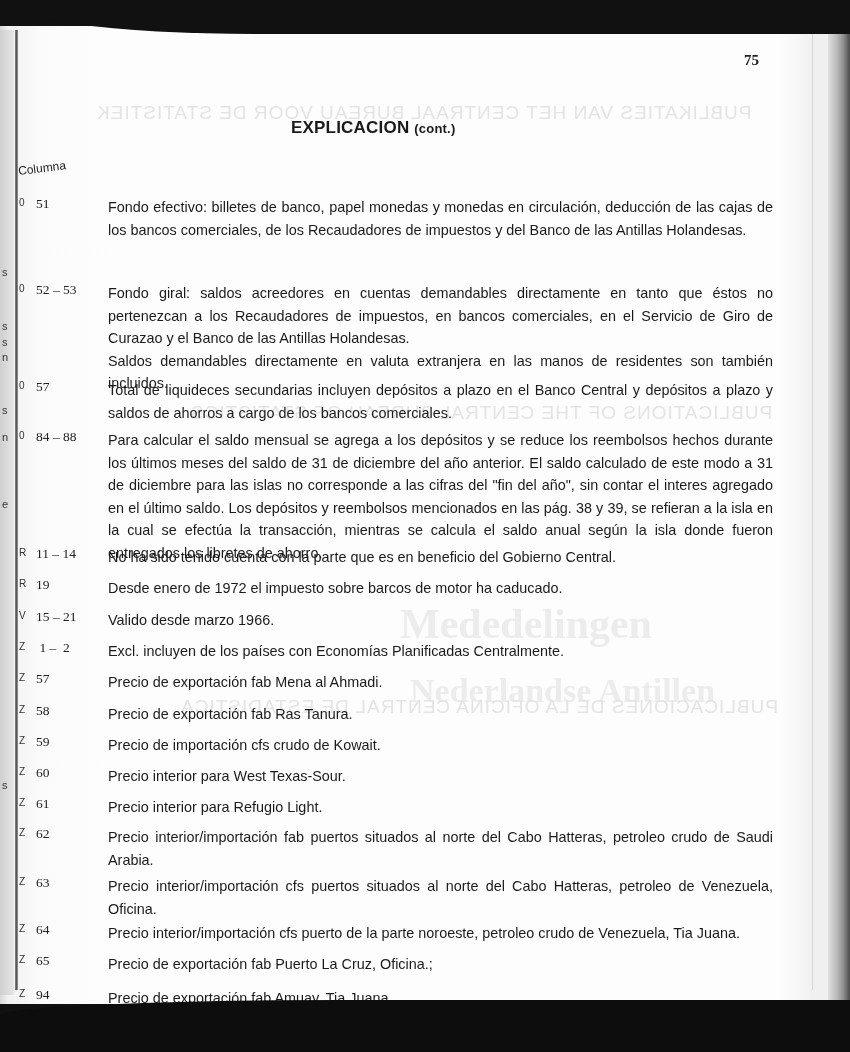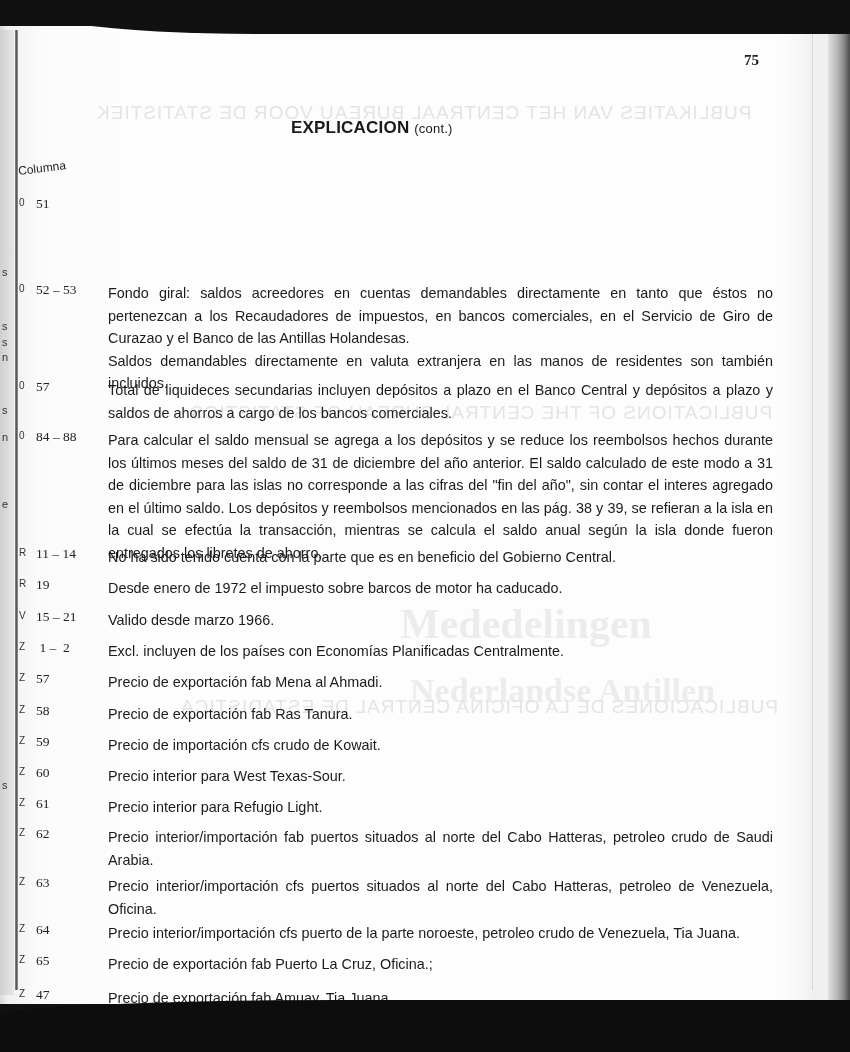--- a/index.html
+++ b/index.html
@@ -42,21 +42,21 @@
     white-space: nowrap; pointer-events: none;
   }
   .page-number {
     position: absolute; left: 744px; top: 52px; font-family: "Liberation Serif", serif;
     font-weight: bold; font-size: 15px; color: #222;
   }
   .title {
     position: absolute; left: 291px; top: 118px; font-size: 17px; font-weight: bold; color: #1a1a1a;
     letter-spacing: 0.2px;
   }
-  .title .sub { font-size: 13px; font-weight: normal; }
+  .title .sub { font-size: 13px; font-weight: bold; }
   .col-header {
     position: absolute; left: 19px; top: 164px; font-size: 12px; color: #222;
     transform: rotate(-7deg); transform-origin: left bottom;
   }
   .entry { position: absolute; left: 0; width: 800px; }
   .entry .code {
     position: absolute; left: 19px; top: 1px; font-size: 10px; color: #333; font-family: "Liberation Sans Narrow","Liberation Sans", sans-serif;
   }
   .entry .colnum {
     position: absolute; left: 36px; top: 0; font-size: 13.5px; color: #222; white-space: pre; font-family: Liberation Serif, serif;
@@ -93,20 +93,21 @@
   <span class="sub">(cont.)</span>
 </div>
 
 <div class="col-header">Columna</div>
 
 <div id="entries">
     <div class="entry" style="top: 196px;">
       <span class="code">0</span>
       <span class="colnum">51</span>
       <div class="text">
+        <p class="last-left">Fondo efectivo: billetes de banco, papel monedas y monedas en circulación, deducción de las cajas de los bancos comerciales, de los Recaudadores de impuestos y del Banco de las Antillas Holandesas.</p>
       </div>
     </div>
     <div class="entry" style="top: 282px;">
       <span class="code">0</span>
       <span class="colnum">52 – 53</span>
       <div class="text">
         <p class="last-left">Fondo giral: saldos acreedores en cuentas demandables directamente en tanto que éstos no pertenezcan a los Recaudadores de impuestos, en bancos comerciales, en el Servicio de Giro de Curazao y el Banco de las Antillas Holandesas.</p>
         <p class="last-left">Saldos demandables directamente en valuta extranjera en las manos de residentes son también incluidos.</p>
       </div>
     </div>
@@ -210,21 +211,21 @@
     </div>
     <div class="entry" style="top: 953px;">
       <span class="code">Z</span>
       <span class="colnum">65</span>
       <div class="text">
         <p class="last-left">Precio de exportación fab Puerto La Cruz, Oficina.;</p>
       </div>
     </div>
     <div class="entry" style="top: 987px;">
       <span class="code">Z</span>
-      <span class="colnum">47</span>
+      <span class="colnum">94</span>
       <div class="text">
         <p class="last-left">Precio de exportación fab Amuay, Tia Juana.</p>
       </div>
     </div>
   </div>
 
 <div class="margin-letters">
   <span style="position:absolute;left:2px;top:266px;">s</span>
   <span style="position:absolute;left:2px;top:320px;">s</span>
   <span style="position:absolute;left:2px;top:336px;">s</span>

